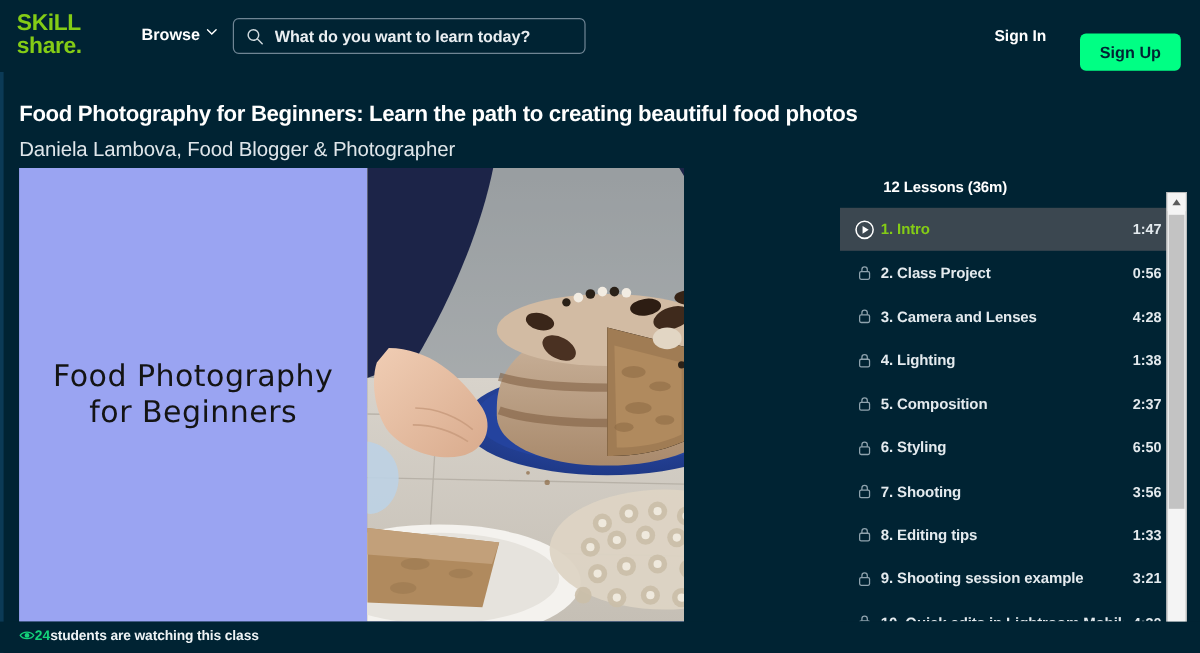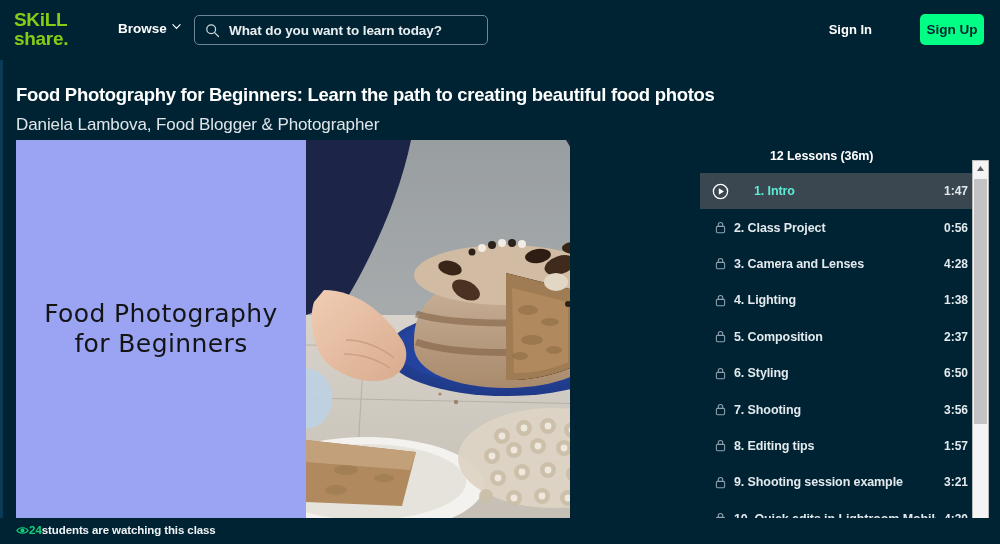--- a/index.html
+++ b/index.html
@@ -28,21 +28,21 @@
                  border: 1px solid #6f8594; border-radius: 5px; background: transparent;
                  display: flex; align-items: center; padding: 0 10px; cursor: text; }
   #search-icon { flex: 0 0 auto; width: 15px; height: 15px; margin-right: 9px; }
   #search-input { flex: 1 1 auto; background: transparent; border: 0; outline: 0;
                   color: #e9eef1; font-family: "Liberation Sans", sans-serif;
                   font-size: 13.5px; font-weight: 600; letter-spacing: -0.1px; }
   #search-input::placeholder { color: #e9eef1; opacity: 1; }
 
   #signin { position: absolute; right: 128px; top: 22px; color: #fff; font-size: 13px;
             font-weight: 700; cursor: pointer; text-align: center; }
-  #signup { position: absolute; right: 16px; top: 14px; width: 64px; height: 31px;
+  #signup { position: absolute; right: 16px; top: 28px; width: 84px; height: 31px;
             background: #00ff84; color: #002333; border: 0; border-radius: 5px;
             font-family: "Liberation Sans", sans-serif; font-size: 13.5px; font-weight: 700;
             cursor: pointer; }
 
   
   #title { position: absolute; left: 16px; top: 84px; color: #fff; font-size: 18.5px;
            font-weight: 800; letter-spacing: -0.3px; white-space: nowrap; }
   #subtitle { position: absolute; left: 16px; top: 115px; color: #dfe6ea; font-size: 17px;
               font-weight: 400; letter-spacing: -0.1px; white-space: nowrap; }
 
@@ -54,29 +54,29 @@
   #thumb-title { color: #141414; font-size: 25px; line-height: 1.22; text-align: center;
                  font-family: "DejaVu Sans", sans-serif; font-weight: 400; letter-spacing: 0.4px; }
   #photo { position: absolute; left: 290px; top: 0; width: 389px; height: 378px; overflow: hidden;
            background: #b9b4ae; }
   #photo svg { display:block; width: 389px; height: 378px; }
 
   
   #lessons { position: absolute; left: 700px; top: 140px; width: 300px; height: 378px;
              background: #002333; overflow: hidden; }
   #lessons-head { position: absolute; left: 36px; top: 9px; color: #fff; font-size: 12.5px;
-                  font-weight: 700; letter-spacing: -0.1px; margin-left: 34px; }
+                  font-weight: 700; letter-spacing: -0.1px; }
   #lesson-list { position: absolute; left: 0; top: 33px; width: 282px; height: 345px; overflow: hidden; }
   .lesson { position: relative; height: 36.4px; display: flex; align-items: center;
             padding: 0 14px 0 6px; cursor: pointer; }
   .lesson.active { background: #3b4750; }
   .l-icon { flex: 0 0 auto; width: 28px; height: 20px; display:flex; align-items:center; justify-content:center; }
   .l-label { flex: 1 1 auto; color: #e3eaee; font-size: 12.5px; font-weight: 700;
              letter-spacing: -0.1px; white-space: nowrap; overflow: hidden; }
-  .lesson.active .l-label { color: #5eead4; margin-left: 20px; }
+  .lesson.active .l-label { color: #84cc16; }
   .l-time { flex: 0 0 auto; color: #e3eaee; font-size: 12px; font-weight: 700; margin-left: 8px; }
 
   
   #sb { position: absolute; left: 972px; top: 160px; width: 17px; height: 382px;
         background: #f4f4f4; border: 1px solid #b9b9b9; cursor: pointer; }
   #sb .arrow { position: absolute; left: 0; width: 15px; height: 15px; background: #f4f4f4;
                display: flex; align-items: center; justify-content: center; }
   #sb .arrow.up { top: 0; }
   #sb .arrow.down { bottom: 0; }
   #sb-thumb { position: absolute; left: 1px; top: 18px; width: 13px; height: 245px;
@@ -385,21 +385,21 @@
           <span class="l-time">3:56</span>
         </div>
         <div class="lesson">
           <span class="l-icon">
             <svg viewBox="0 0 20 20" width="15" height="15">
               <rect x="4.5" y="8.5" width="11" height="8.5" rx="1.6" fill="none" stroke="#8fa3ae" stroke-width="1.4"></rect>
               <path d="M7 8.5 V6.3 A3 3 0 0 1 13 6.3 V8.5" fill="none" stroke="#8fa3ae" stroke-width="1.4"></path>
             </svg>
           </span>
           <span class="l-label">8. Editing tips</span>
-          <span class="l-time">1:57</span>
+          <span class="l-time">1:33</span>
         </div>
         <div class="lesson">
           <span class="l-icon">
             <svg viewBox="0 0 20 20" width="15" height="15">
               <rect x="4.5" y="8.5" width="11" height="8.5" rx="1.6" fill="none" stroke="#8fa3ae" stroke-width="1.4"></rect>
               <path d="M7 8.5 V6.3 A3 3 0 0 1 13 6.3 V8.5" fill="none" stroke="#8fa3ae" stroke-width="1.4"></path>
             </svg>
           </span>
           <span class="l-label">9. Shooting session example</span>
           <span class="l-time">3:21</span>

